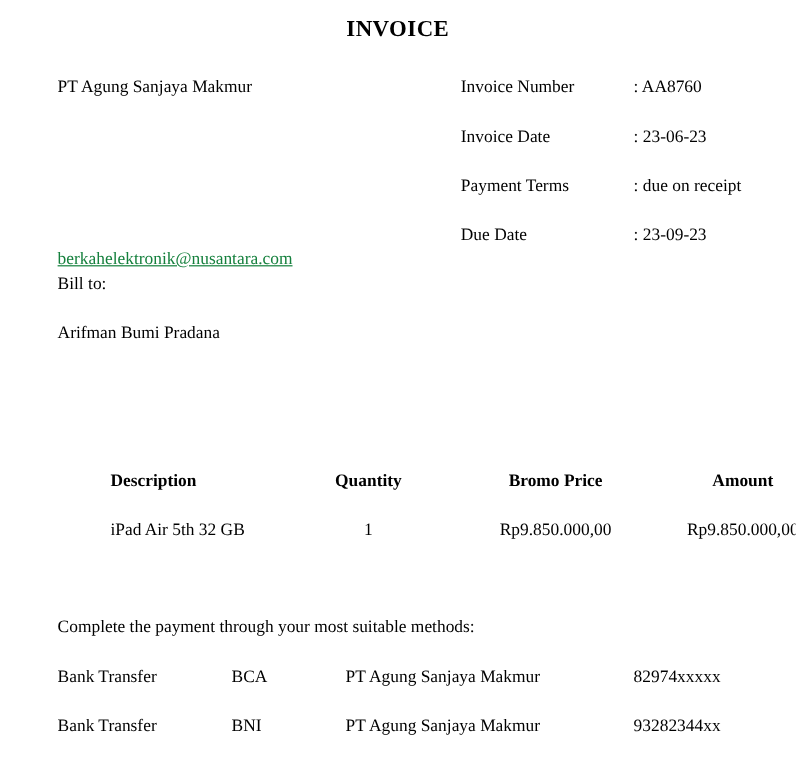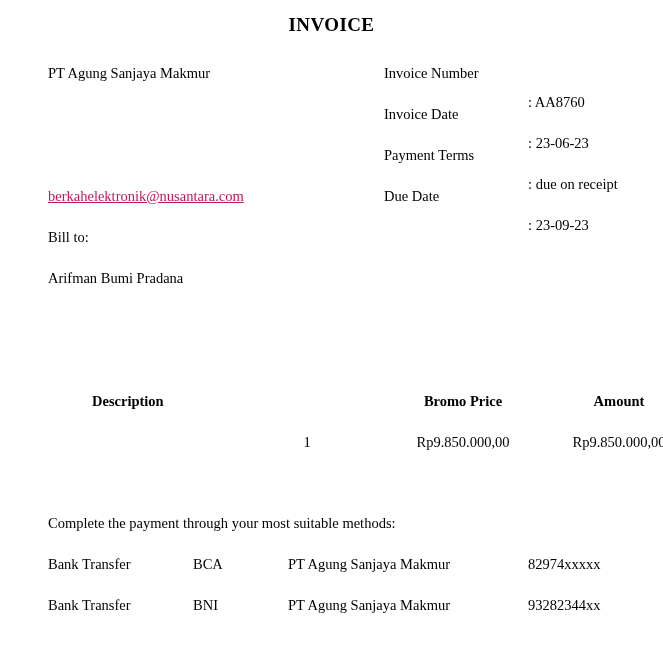--- a/index.html
+++ b/index.html
@@ -47,26 +47,26 @@
   }
   .meta-label {
     position: absolute;
     left: 384px;
     white-space: nowrap;
   }
   .meta-value {
     position: absolute;
     left: 528px;
     white-space: nowrap;
-    margin-top: 29px;
   }
   .email-link {
-    color: #be185d;
+    color: #15803d;
     text-decoration: underline;
     cursor: pointer;
+    margin-top: 20px;
   }
   
   .simple-line {
     position: absolute;
     left: 48px;
     white-space: nowrap;
   }
   
   .items {
     position: absolute;
@@ -133,24 +133,26 @@
     <span class="meta-label">Due Date</span>
     <span class="meta-value">: 23-09-23</span>
   </div>
 
   <div class="simple-line" style="top:229px;">Bill to:</div>
   <div class="simple-line" style="top:270px;">Arifman Bumi Pradana</div>
 
   <div class="items" style="top:393px;">
     <div class="row">
       <span class="cell c-desc hdr">Description</span>
+      <span class="cell c-qty hdr">Quantity</span>
       <span class="cell c-price hdr">Bromo Price</span>
       <span class="cell c-amount hdr">Amount</span>
     </div>
     <div class="row">
+      <span class="cell c-desc">iPad Air 5th 32 GB</span>
       <span class="cell c-qty">1</span>
       <span class="cell c-price">Rp9.850.000,00</span>
       <span class="cell c-amount">Rp9.850.000,00</span>
     </div>
   </div>
 
   <div class="pay-intro" style="top:515px;">Complete the payment through your most suitable methods:</div>
 
   <div class="pay-row" style="top:556px;">
     <span class="p-method">Bank Transfer</span>

